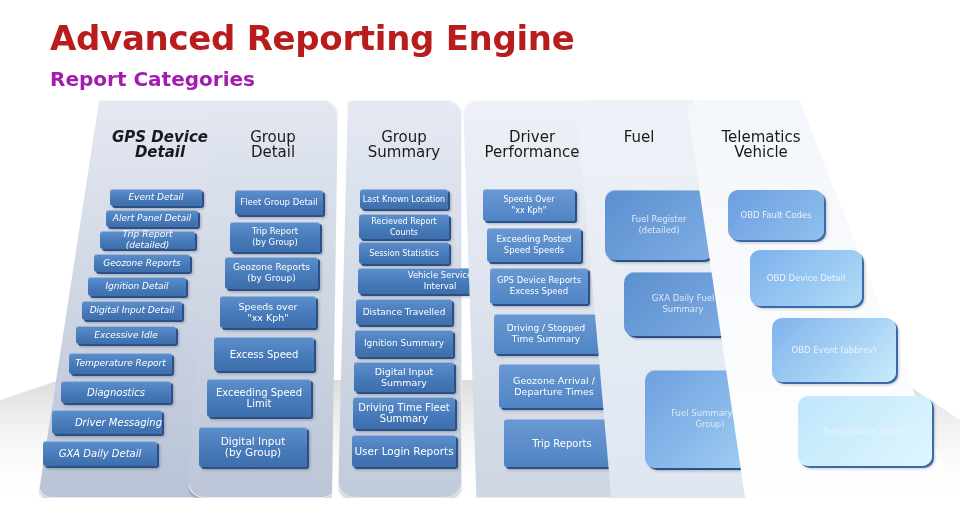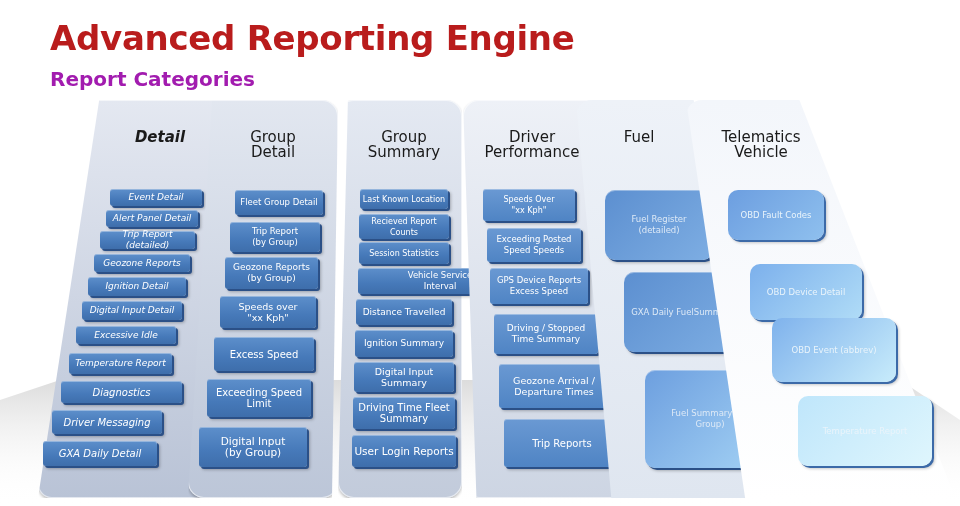--- a/index.html
+++ b/index.html
@@ -67,20 +67,21 @@
       <stop offset="0" stop-color="#d8d8d8" stop-opacity="0.9"></stop>
       <stop offset="1" stop-color="#ffffff" stop-opacity="0"></stop>
     </linearGradient>
   </defs>
   <path d="M0 40 L60 20 L900 20 L960 60 L960 146 L0 146 Z" fill="url(#sh)"></path>
 </svg>
 
 <div class="col" style="left:38px; width:204px; height:398px; clip-path:polygon(30% 0,100% 0,92% 100%,0 100%);
             background:linear-gradient(#e4e8f1,#b9c3d6); border-radius:14px;">
   <div class="col-header italic" style="left:40px; right:0;">
+    <div>GPS Device</div>
     <div>Detail</div>
   </div>
 </div>
 <div>
   <div class="btn italic" style="left:110px; top:189px; width:92px; height:17px;">
       <span>Event Detail</span>
     </div>
   <div class="btn italic" style="left:106px; top:210px; width:92px; height:17px;">
       <span>Alert Panel Detail</span>
     </div>
@@ -95,24 +96,24 @@
     </div>
   <div class="btn italic" style="left:82px; top:301px; width:100px; height:19px;">
       <span>Digital Input Detail</span>
     </div>
   <div class="btn italic" style="left:76px; top:326px; width:100px; height:18px;">
       <span>Excessive Idle</span>
     </div>
   <div class="btn italic" style="left:69px; top:353px; width:103px; height:21px;">
       <span>Temperature Report</span>
     </div>
-  <div class="btn italic" style="left:61px; top:381px; width:121px; height:22px; font-size:10px;">
+  <div class="btn italic" style="left:61px; top:381px; width:110px; height:22px; font-size:10px;">
       <span>Diagnostics</span>
     </div>
-  <div class="btn italic" style="left:52px; top:410px; width:110px; height:24px; font-size:10px;">
+  <div class="btn italic" style="left:52px; top:410px; width:110px; height:24px; font-size:10px;justify-content:flex-end;">
       <span>Driver Messaging</span>
     </div>
   <div class="btn italic" style="left:43px; top:441px; width:114px; height:25px; font-size:10px;">
       <span>GXA Daily Detail</span>
     </div>
 </div>
 
 <div class="col" style="left:188px; width:150px; height:398px; clip-path:polygon(16% 0,100% 0,96% 100%,0 100%);
             background:linear-gradient(#e2e7f0,#bcc6d8);">
   <div class="col-header" style="left:20px;">
@@ -228,42 +229,42 @@
   <div class="col-header" style="right:70px;">
     <div>Fuel</div>
     <div></div>
   </div>
 </div>
 <div>
   <div class="btn fuel" style="left:605px; top:190px; width:108px; height:70px; flex-direction:column;">
       <span>Fuel Register</span>
       <span>(detailed)</span>
     </div>
-  <div class="btn fuel" style="left:624px; top:272px; width:118px; height:80px; ">
+  <div class="btn fuel" style="left:624px; top:272px; width:118px; height:64px; flex-direction:column;">
       <span>GXA Daily Fuel</span>
       <span>Summary</span>
     </div>
   <div class="btn fuel" style="left:645px; top:370px; width:130px; height:98px; flex-direction:column; background:linear-gradient(135deg,#6d9fdf,#a5d3f5);">
       <span>Fuel Summary (by</span>
       <span>Group)</span>
     </div>
 </div>
 
 <div class="col" style="left:686px; width:270px; height:400px; clip-path:polygon(0 0,42% 0,100% 100%,22% 100%);
             background:linear-gradient(#f3f6fb,#ffffff); box-shadow:none;">
   <div class="col-header" style="left:0; width:150px;">
     <div>Telematics</div>
     <div>Vehicle</div>
   </div>
 </div>
 <div>
   <div class="btn tele" style="left:728px; top:190px; width:96px; height:50px; background:linear-gradient(135deg,#6c9ee0,#8fc0ee);">
       <span>OBD Fault Codes</span>
     </div>
-  <div class="btn tele" style="left:750px; top:250px; width:112px; height:56px; background:linear-gradient(135deg,#7cb0ec,#b0dcf7);margin-top:14px;">
+  <div class="btn tele" style="left:750px; top:250px; width:112px; height:56px; background:linear-gradient(135deg,#7cb0ec,#b0dcf7);">
       <span>OBD Device Detail</span>
     </div>
   <div class="btn tele" style="left:772px; top:318px; width:124px; height:64px;">
       <span>OBD Event (abbrev)</span>
     </div>
   <div class="btn tele" style="left:798px; top:396px; width:134px; height:70px; background:linear-gradient(135deg,#bfe6fb,#dff6fd);">
       <span>Temperature Report</span>
     </div>
 </div>
 

